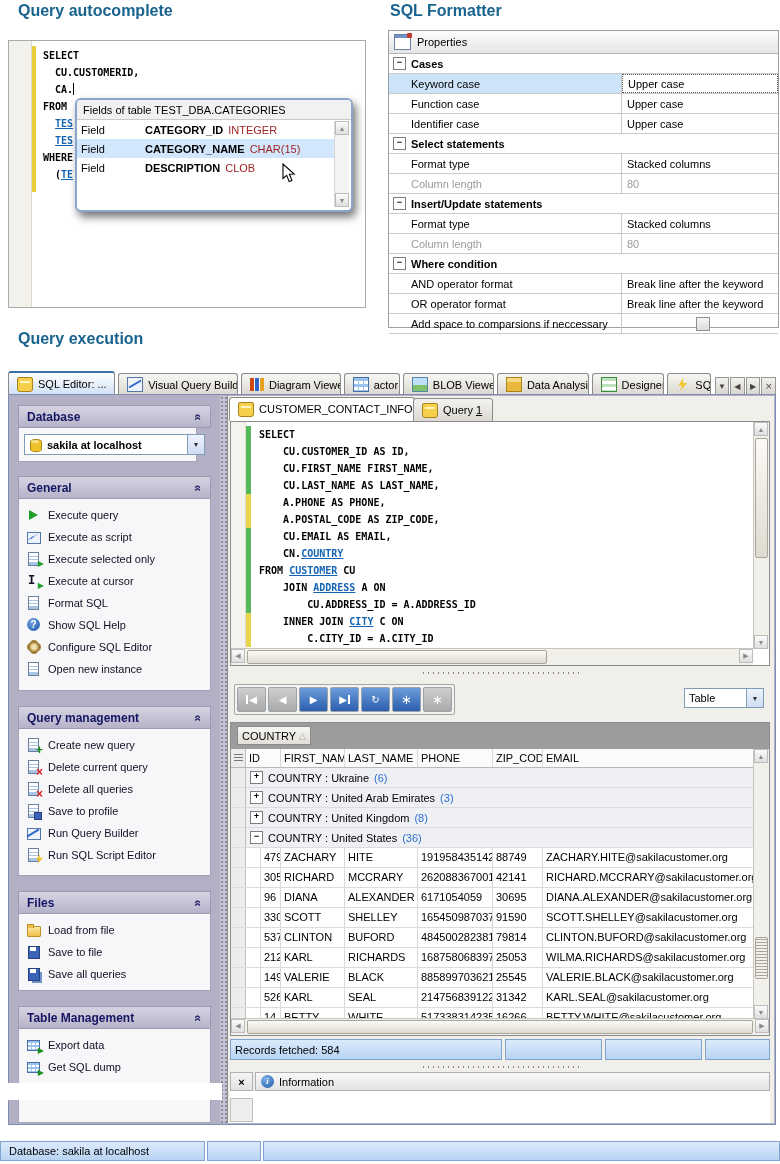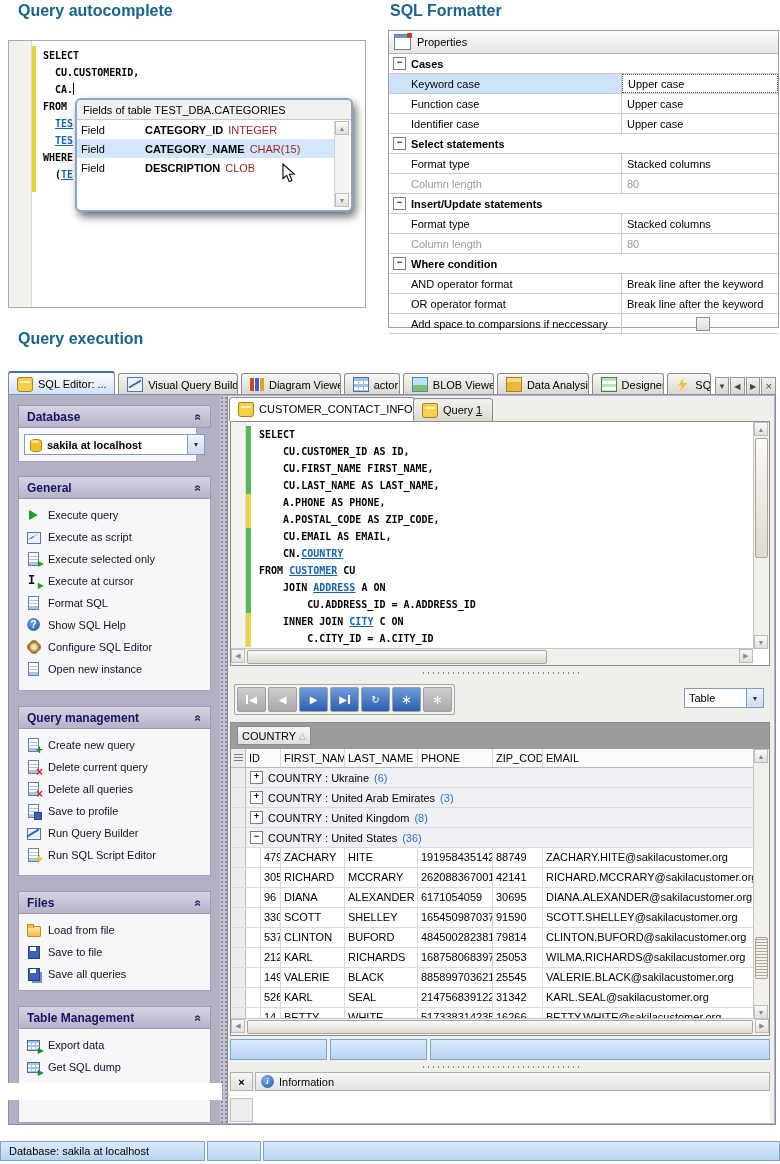--- a/index.html
+++ b/index.html
@@ -652,20 +652,21 @@
         <div class="thumb gripv" style="left:1px;right:1px;top:188px;height:42px"></div>
       </div>
       <div class="hscroll" style="right:0">
         <div class="sbtn" style="position:absolute;left:0;top:0">◀</div>
         <div class="sbtn" style="position:absolute;right:0;top:0">▶</div>
         <div class="thumb" style="top:1px;bottom:1px;left:16px;right:16px"></div>
       </div>
     </div>
 
     <div style="position:absolute;left:2px;right:4px;top:643px;height:21px;display:flex;gap:3px">
+      <div class="bluebar" style="width:272px;padding-left:4px">Records fetched: 584</div>
       <div class="bluebar" style="width:97px"></div>
       <div class="bluebar" style="width:97px"></div>
       <div class="bluebar" style="flex:1"></div>
     </div>
 
     <div class="splitdots" style="top:667px">
         <span></span>
       </div>
 
     <div style="position:absolute;left:2px;right:4px;top:676px;height:19px;display:flex;gap:2px">

